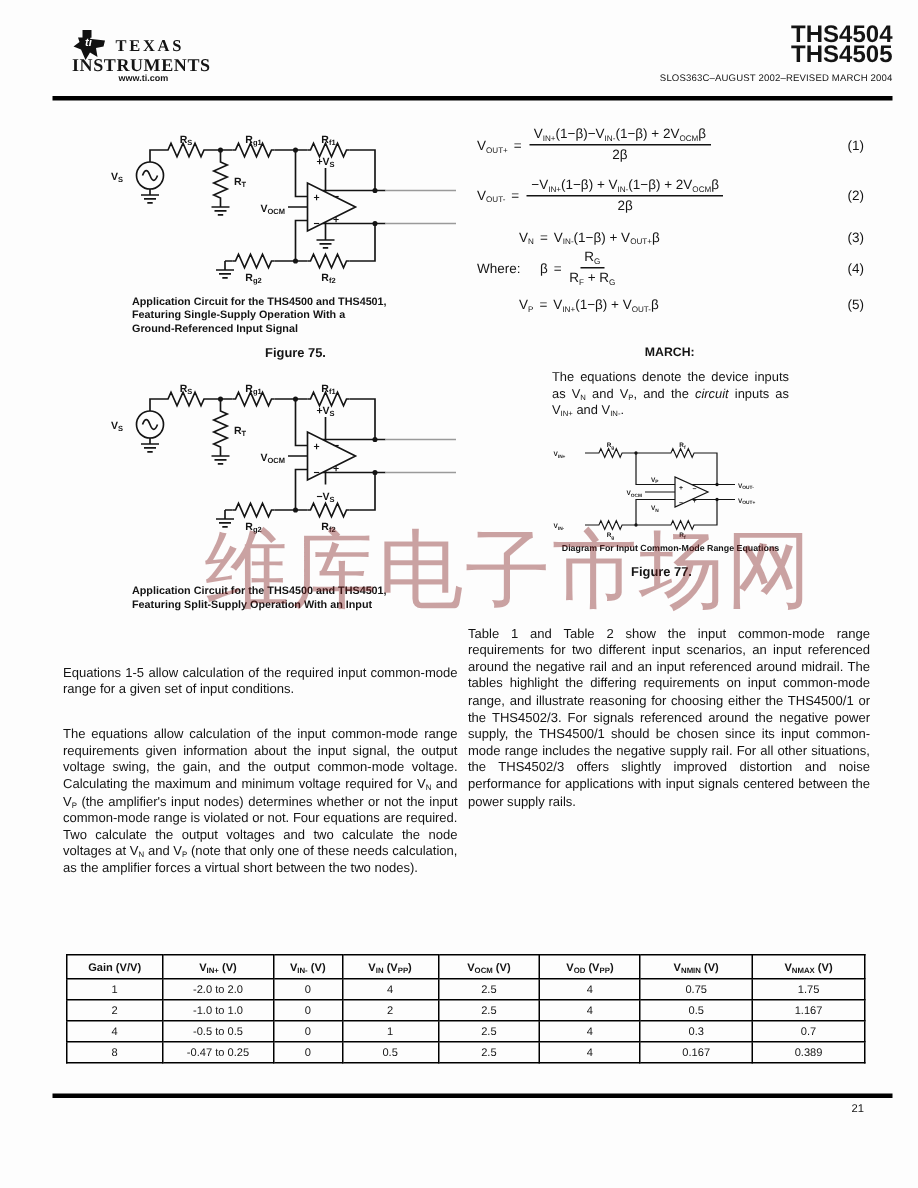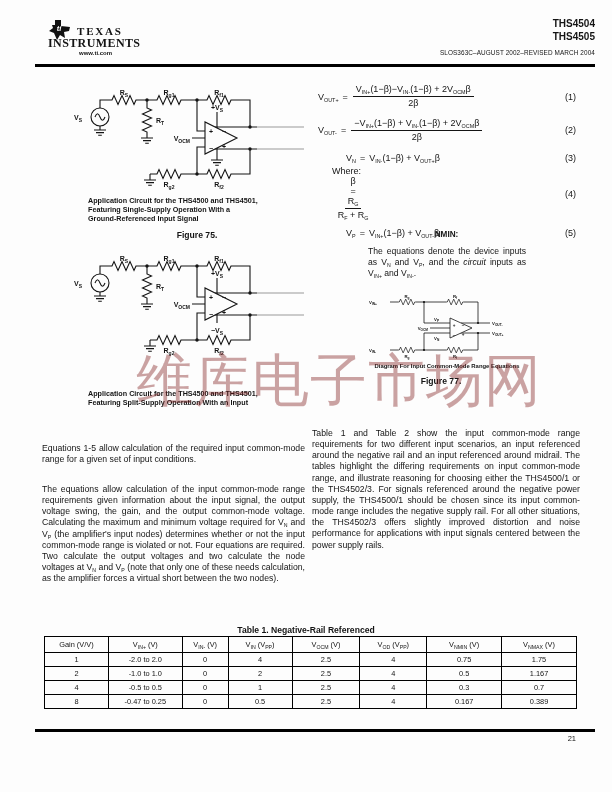--- a/index.html
+++ b/index.html
@@ -6,21 +6,21 @@
   .page{position:relative;width:612px;height:792px;background:#fdfdfd;margin:0 auto;
         font-family:"Liberation Sans","DejaVu Sans",sans-serif;color:#141414;overflow:hidden;}
   
   .brand{position:absolute;left:48px;top:19px;}
   .brand-glyph{position:absolute;left:0;top:0;}
   .brand-texas{position:absolute;left:29px;top:6px;font-family:"Liberation Serif","DejaVu Serif",serif;
                font-weight:bold;font-size:11px;letter-spacing:1.8px;}
   .brand-instr{position:absolute;left:0;top:17px;font-family:"Liberation Serif","DejaVu Serif",serif;
                font-weight:bold;font-size:12px;letter-spacing:0.4px;}
   .brand-url{position:absolute;left:31px;top:31px;font-size:6px;font-weight:bold;}
-  .parts{position:absolute;right:17px;top:17px;text-align:right;font-weight:bold;font-size:10px;line-height:13px;}
+  .parts{position:absolute;right:17px;top:17px;text-align:right;font-weight:bold;font-size:16px;line-height:13px;}
   .docline{position:absolute;right:17px;top:49px;font-size:6.4px;letter-spacing:0.1px;}
   .header-rule{position:absolute;left:35px;top:64px;width:560px;height:3px;background:#000;}
   
   .ckt{position:absolute;}
   .ckt path,.ckt line,.ckt circle.src,.ckt polygon,.ckt use{stroke:#141414;stroke-width:1.1;fill:none;}
   .ckt polygon{fill:#fdfdfd;}
   .ckt .dot{fill:#141414;stroke:none;}
   .ckt text{font-size:7px;font-weight:bold;fill:#141414;font-family:"Liberation Sans",sans-serif;}
   .ckt .svg-sub{font-size:5px;}
   .ckt .sgn{font-size:7px;}
@@ -37,36 +37,36 @@
   .eq .body{display:flex;align-items:center;}
   .eq .sign{margin:0 4px;}
   .eq .prefix{margin-right:13px;}
   .eq .frac{display:inline-flex;flex-direction:column;align-items:center;margin:0 1px;line-height:1.25;}
   .eq .num{border-bottom:1px solid #141414;padding:0 3px 1px;}
   .eq .den{padding-top:1px;}
   .eq .no{margin-left:auto;padding-right:4px;}
   .eq0 .body{margin-left:6px;} .eq0{margin-top:0;}
   .eq1 .body{margin-left:6px;} .eq1{margin-top:8px;}
   .eq2 .body{margin-left:34px;} .eq2{margin-top:10px;}
-  .eq3 .body{margin-left:20px;flex-direction:column;} .eq3{margin-top:3px;}
+  .eq3 .body{margin-left:6px;} .eq3{margin-top:3px;}
   .eq4 .body{margin-left:34px;} .eq4{margin-top:6px;}
   sub{font-size:0.6em;vertical-align:-0.32em;line-height:0;}
   
   .note-head{position:absolute;left:368px;top:230px;width:157px;text-align:center;font-weight:bold;font-size:8.2px;}
   .note-body{position:absolute;left:368px;top:246px;width:158px;font-size:8.6px;line-height:10.9px;text-align:justify;}
   
   .para{position:absolute;font-size:8.7px;line-height:11.15px;text-align:justify;}
   #left-para1{left:42px;top:443px;width:263px;}
   #left-para2{left:42px;top:484px;width:263px;}
-  #right-para1{left:312px;top:428px;width:268px;}
+  #right-para1{left:312px;top:417px;width:268px;}
   
   #table-title{position:absolute;left:0;top:625px;width:612px;text-align:center;font-weight:bold;font-size:8.6px;}
   .dtable{position:absolute;left:44px;top:636px;width:533px;border-collapse:collapse;}
   .dtable th,.dtable td{border:1px solid #000;text-align:center;font-size:7.4px;padding:0;}
-  .dtable th{height:15px;font-weight:normal;}
+  .dtable th{height:15px;font-weight:bold;}
   .dtable td{height:13px;font-weight:normal;}
   .dtable sub{font-size:5.2px;}
   
   #footer-rule{position:absolute;left:35px;top:729px;width:560px;height:2.5px;background:#000;}
   #page-num{position:absolute;left:536px;top:734px;width:40px;text-align:right;font-size:7.5px;}
   
   .watermark{position:absolute;left:136px;top:352px;font-size:57px;line-height:1;color:#7f1d1d;
              opacity:0.40;letter-spacing:1px;white-space:nowrap;pointer-events:none;z-index:4;}
 </style>
 </head>
@@ -234,21 +234,21 @@
       <div class="eq eq4">
         <span class="body">
           <span><span>V</span><sub>P</sub></span>
           <span class="sign">=</span>
           <span><span>V</span><sub>IN+</sub><span>(1−β) + V</span><sub>OUT-</sub><span>β</span></span>
         </span>
         <span class="no">(5)</span>
       </div>
     </div>
 
-  <div class="note-head">NMIN:</div>
+  <div class="note-head">MARCH:</div>
   <div class="note-body"><span>The equations denote the device inputs as V</span><sub>N</sub><span> and V</span><sub>P</sub><span>, and the </span><i>circuit</i><span> inputs as V</span><sub>IN+</sub><span> and V</span><sub>IN-</sub><span>.</span></div>
 
   <svg class="ckt ckt-mini" style="left:368px;top:292px;" width="157" height="68" viewBox="0 0 157 68">
     <g>
       <path d="M22,10 H30 M48,10 H78 M96,10 H110 V31 M56,10 V31 H82 M22,58 H30 M48,58 H78 M96,58 H110 V41
                M56,58 V41 H82 M62,36 H82 M93,31 H122 M92,41 H122"></path>
       <use href="#res" transform="translate(30,10) scale(0.643)"></use>
       <use href="#res" transform="translate(78,10) scale(0.643)"></use>
       <use href="#res" transform="translate(30,58) scale(0.643)"></use>
       <use href="#res" transform="translate(78,58) scale(0.643)"></use>
@@ -274,21 +274,20 @@
     <text x="124" y="33"><tspan>V</tspan><tspan class="svg-sub" dy="1">OUT-</tspan></text>
     <text x="124" y="43"><tspan>V</tspan><tspan class="svg-sub" dy="1">OUT+</tspan></text>
   </svg>
   <div class="fig-label" style="left:362px;top:363px;width:170px;font-size:5.9px;">Diagram For Input Common-Mode Range Equations</div>
   <div class="fig-label" style="left:356px;top:376px;width:170px;">Figure 77.</div>
 
   <div class="para" id="left-para1">Equations 1-5 allow calculation of the required input common-mode range for a given set of input conditions.</div>
   <div class="para" id="left-para2"><span>The equations allow calculation of the input common-mode range requirements given information about the input signal, the output voltage swing, the gain, and the output common-mode voltage. Calculating the maximum and minimum voltage required for V</span><sub>N</sub><span> and V</span><sub>P</sub><span> (the amplifier's input nodes) determines whether or not the input common-mode range is violated or not. Four equations are required. Two calculate the output voltages and two calculate the node voltages at V</span><sub>N</sub><span> and V</span><sub>P</sub><span> (note that only one of these needs calculation, as the amplifier forces a virtual short between the two nodes).</span></div>
   <div class="para" id="right-para1">Table 1 and Table 2 show the input common-mode range requirements for two different input scenarios, an input referenced around the negative rail and an input referenced around midrail. The tables highlight the differing requirements on input common-mode range, and illustrate reasoning for choosing either the THS4500/1 or the THS4502/3. For signals referenced around the negative power supply, the THS4500/1 should be chosen since its input common-mode range includes the negative supply rail. For all other situations, the THS4502/3 offers slightly improved distortion and noise performance for applications with input signals centered between the power supply rails.</div>
 
-  <div id="table-title">Table 1. Negative-Rail Referenced</div>
   <table class="dtable">
     <colgroup>
       <col style="width:64px">
         <col style="width:74px">
         <col style="width:46px">
         <col style="width:64px">
       <col style="width:68px">
         <col style="width:67px">
         <col style="width:75px">
         <col style="width:75px">

